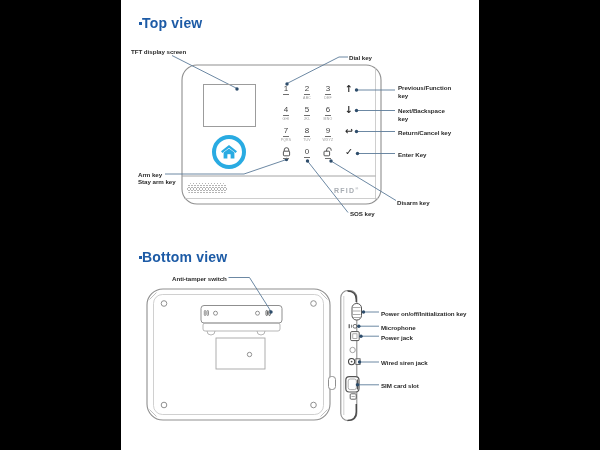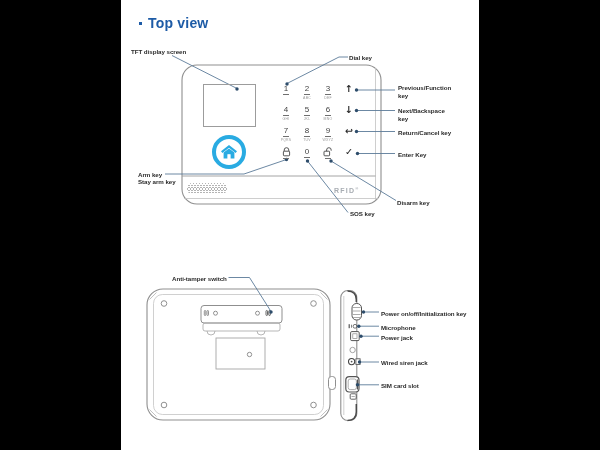--- a/index.html
+++ b/index.html
@@ -1,21 +1,21 @@
 <!DOCTYPE html>
 <html><head>
 <meta charset="utf-8">
 <style>
   html,body{margin:0;padding:0;background:#000;}
   #stage{position:relative;width:600px;height:450px;background:#000;overflow:hidden;
          font-family:"Liberation Sans",sans-serif;}
   .page{position:absolute;left:121px;top:0;width:358px;height:450px;background:#fff;}
   svg.art{position:absolute;left:0;top:0;}
 
-  .heading{position:absolute;display:flex;align-items:center;gap:6px;
+  .heading{position:absolute;display:flex;align-items:center;gap:0;
            color:#1d5ba6;font-weight:700;font-size:14px;letter-spacing:.2px;white-space:nowrap;}
   .heading .dot{width:3px;height:3px;background:#1d5ba6;flex:0 0 auto;}
 
   .lbl{position:absolute;font-size:6.2px;line-height:7.5px;font-weight:700;
        color:#2b2b2b;white-space:nowrap;letter-spacing:-.05px;}
   .lbl span{display:block;}
 
   #screen{position:absolute;left:203px;top:84px;width:53px;height:43px;
           border:1px solid #9c9c9c;box-sizing:border-box;background:transparent;}
   #home{position:absolute;left:212px;top:135px;width:34px;height:34px;box-sizing:border-box;
@@ -157,20 +157,24 @@
       <circle cx="361" cy="336.2" r="1.7"></circle>
       <circle cx="359.5" cy="362" r="1.7"></circle>
       <circle cx="357.5" cy="384.8" r="1.7"></circle>
     </g>
   </svg>
 
   <div class="heading" style="left:139px;top:15px">
     <span class="dot"></span>
     <span>Top view</span>
   </div>
+  <div class="heading" style="left:139px;top:249px">
+    <span class="dot"></span>
+    <span>Bottom view</span>
+  </div>
 
   <div id="screen"></div>
   <div id="home">
     <svg width="16" height="14" viewBox="0 0 16 14">
       <path d="M8 0 L16 6.2 L14.6 7.9 L8 2.8 L1.4 7.9 L0 6.2 Z" fill="#29abe2"></path>
       <path d="M2.6 7.6 L8 3.5 L13.4 7.6 V13.6 H9.6 V9.2 H6.4 V13.6 H2.6 Z" fill="#29abe2"></path>
       <rect x="6.9" y="9.7" width="2.2" height="3.9" fill="#ffffff"></rect>
     </svg>
   </div>
   <div id="grille"></div>

